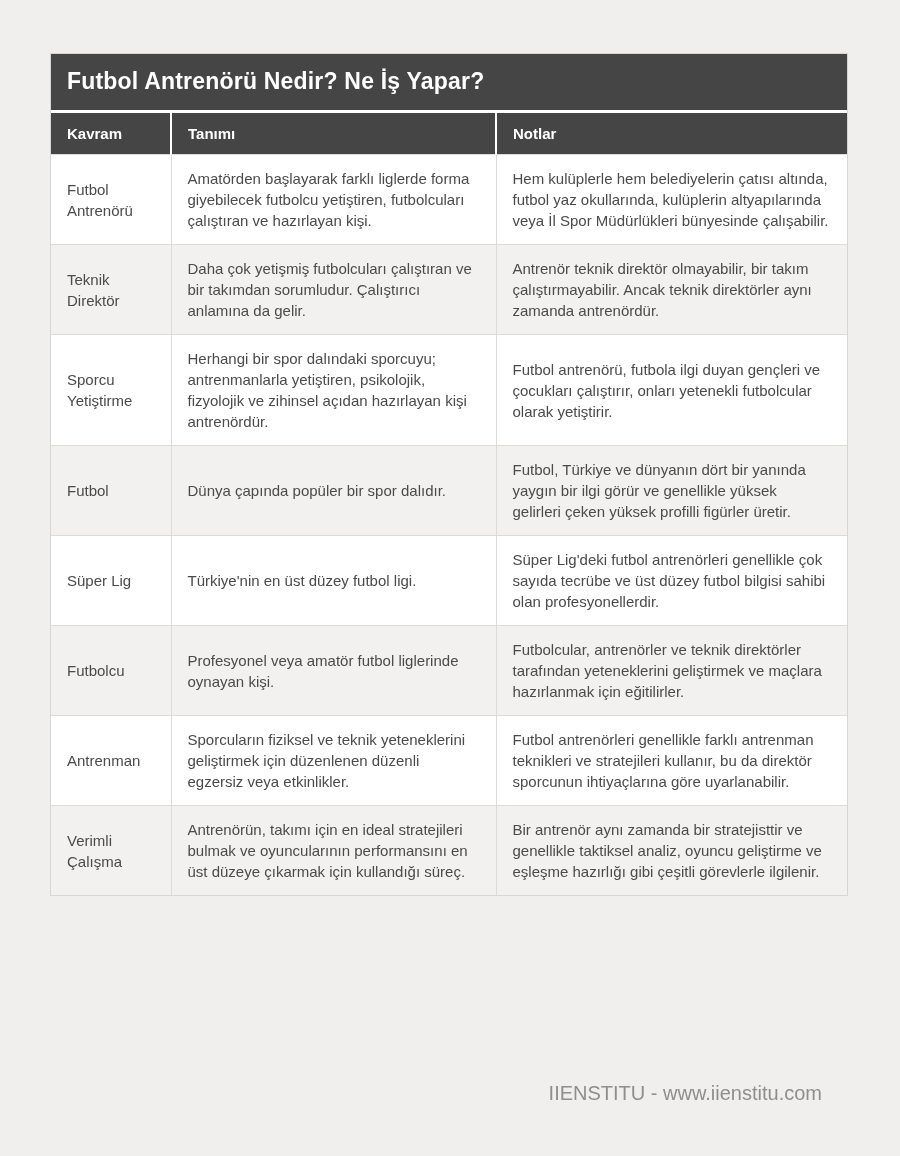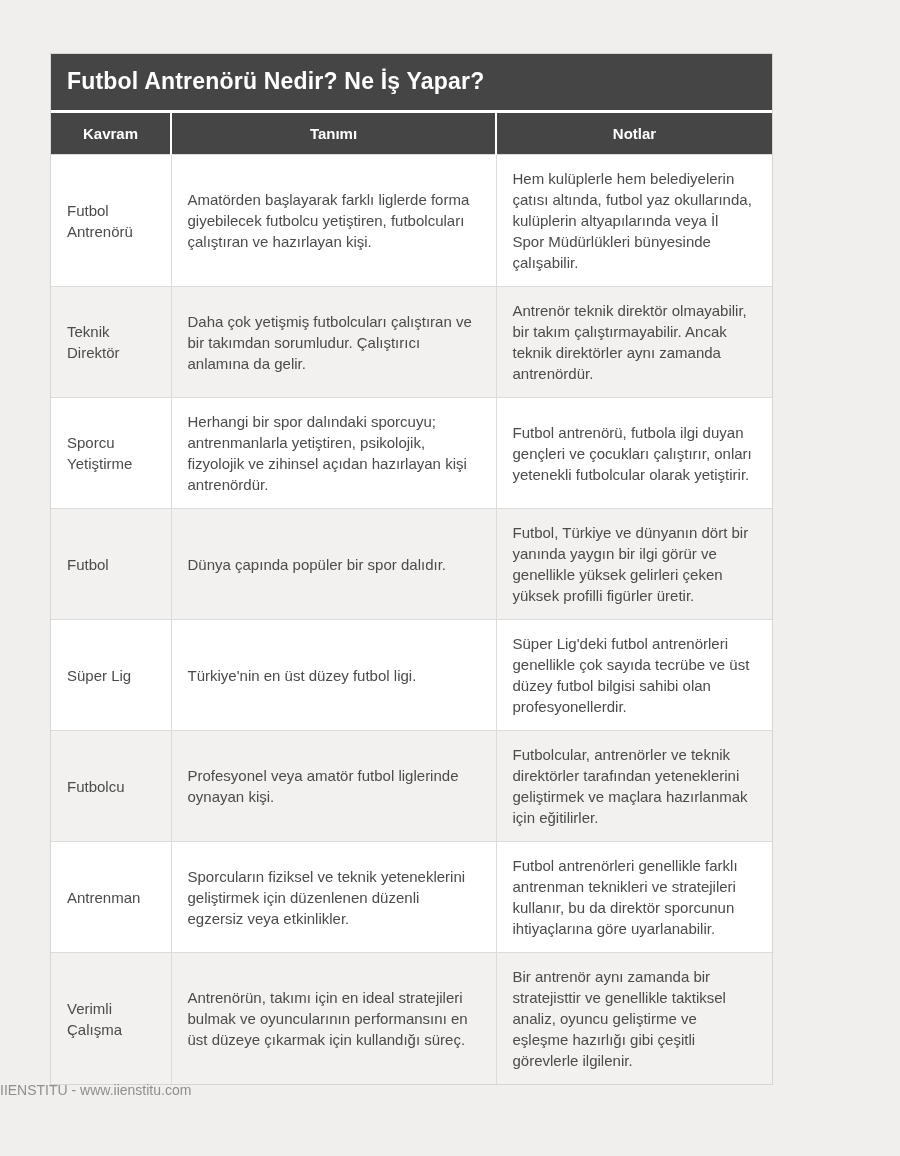--- a/index.html
+++ b/index.html
@@ -15,21 +15,21 @@
   *{margin:0;padding:0;box-sizing:border-box;}
   html,body{width:900px;height:1156px;overflow:hidden;}
   body{
     background:var(--page-bg);
     font-family:"Liberation Sans","DejaVu Sans",sans-serif;
     color:var(--body-text);
   }
   .card{
     position:absolute;
     left:50px; top:53px;
-    width:723px;
+    width:798px;
     background:var(--card-bg);
     border:1px solid var(--card-border);
   }
   .card-title{
     background:var(--dark);
     color:#ffffff;
     font-size:23px;
     font-weight:bold;
     padding:14px 16px 15px 16px;
     border-bottom:3px solid #ffffff;
@@ -40,42 +40,42 @@
     border-collapse:collapse;
     table-layout:fixed;
   }
   col.c-kavram{width:120px;}
   col.c-tanim{width:325px;}
   thead th{
     background:var(--dark);
     color:#ffffff;
     font-size:15px;
     font-weight:bold;
-    text-align:center;
-    padding:12px 24px;
+    text-align:left;
+    padding:12px 16px;
     border-left:2px solid #ffffff;
   }
   thead th:first-child{border-left:none;}
   tbody td{
     font-size:15px;
     line-height:1.4;
     vertical-align:middle;
     padding:13px 18px 13px 16px;
     border-top:1px solid var(--cell-border);
     border-left:1px solid var(--cell-border);
     color:var(--body-text);
   }
   tbody td:first-child{border-left:none;margin-top:48px;}
   tbody tr:nth-child(even) td{background:var(--stripe);}
   .footer{
     position:absolute;
     left:0; top:1082px;
     width:822px;
-    text-align:left;
-    font-size:14px;
+    text-align:right;
+    font-size:20px;
     color:var(--footer-text);
   }
 </style>
 </head>
 <body>
 
 <div class="card">
   <div class="card-title">Futbol Antrenörü Nedir? Ne İş Yapar?</div>
   <table>
     <colgroup>

